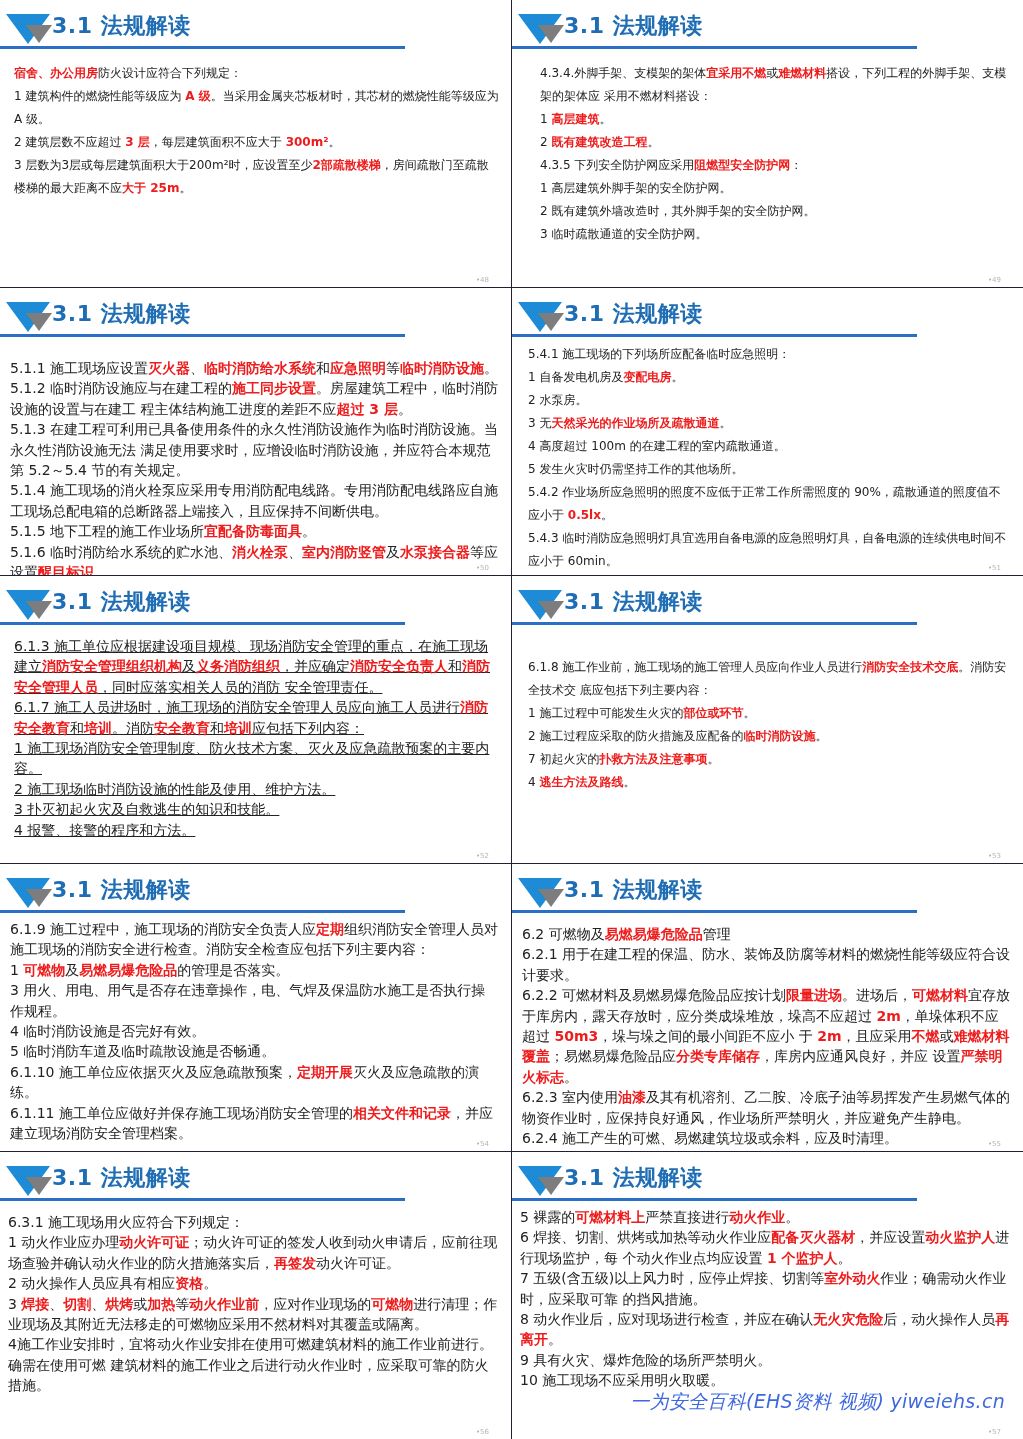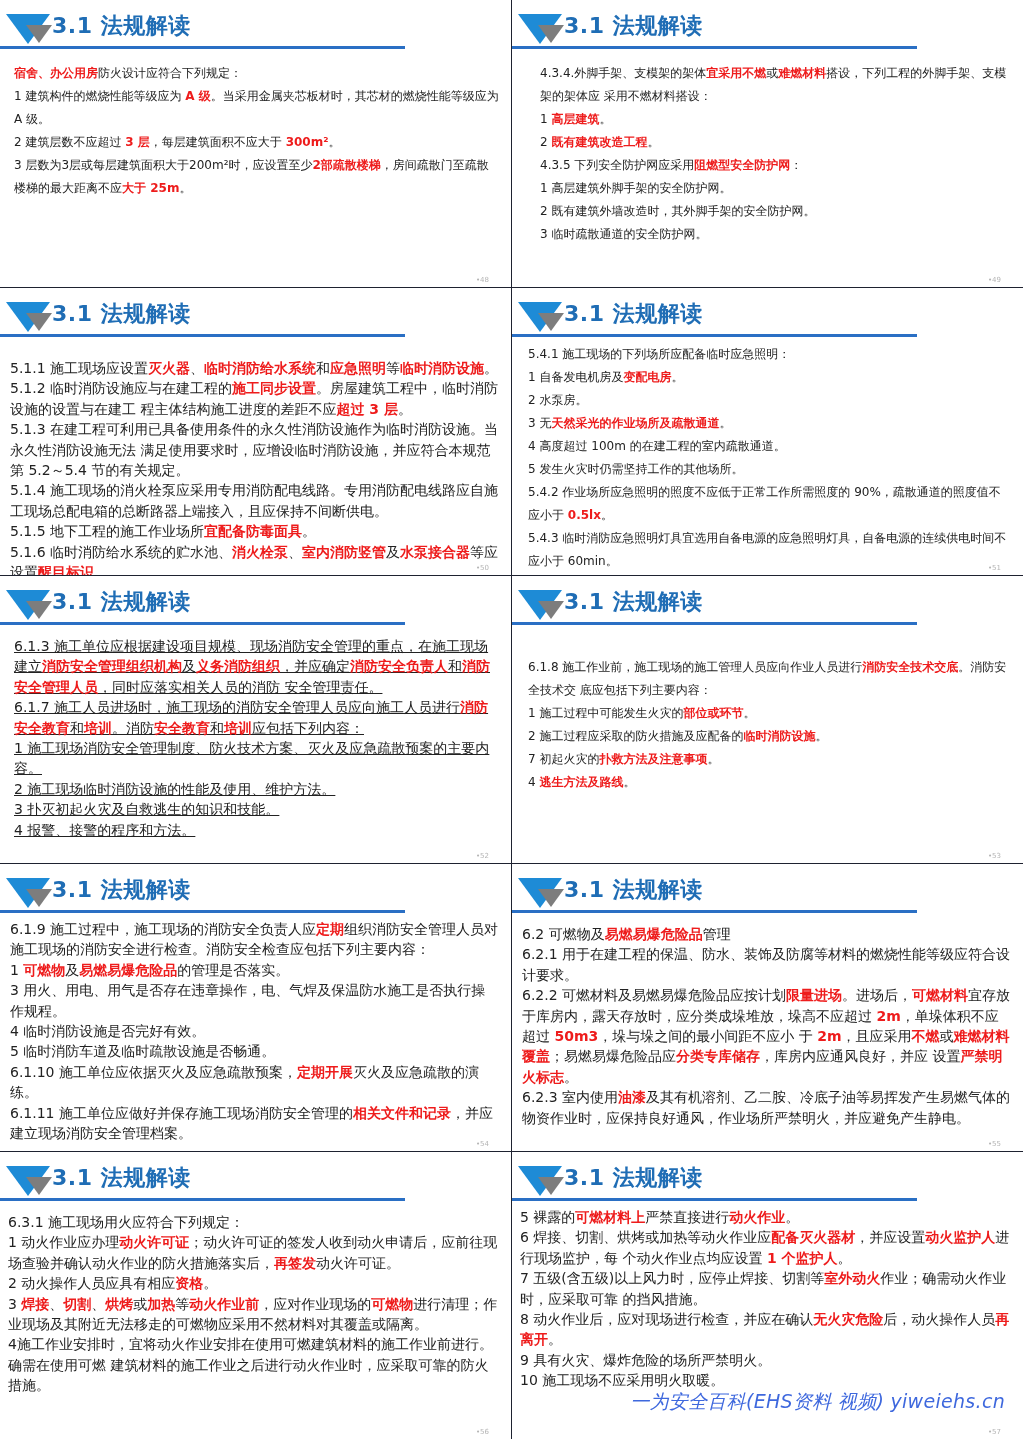--- a/index.html
+++ b/index.html
@@ -157,20 +157,21 @@
         <div class="tri-blue"></div>
         <div class="tri-gray"></div>
         <div class="title">3.1 法规解读</div>
         <div class="rule"></div>
       </div>
       <div class="body small" style="top: 60px; left: 10px;">
         <div class="line"><span>6.2 可燃物及</span><span class="hl">易燃易爆危险品</span><span>管理</span></div>
         <div class="line"><span>6.2.1 用于在建工程的保温、防水、装饰及防腐等材料的燃烧性能等级应符合设计要求。</span></div>
         <div class="line"><span>6.2.2 可燃材料及易燃易爆危险品应按计划</span><span class="hl">限量进场</span><span>。进场后，</span><span class="hl">可燃材料</span><span>宜存放于库房内，露天存放时，应分类成垛堆放，垛高不应超过 </span><span class="hl">2m</span><span>，单垛体积不应超过 </span><span class="hl">50m3</span><span>，垛与垛之间的最小间距不应小 于 </span><span class="hl">2m</span><span>，且应采用</span><span class="hl">不燃</span><span>或</span><span class="hl">难燃材料覆盖</span><span>；易燃易爆危险品应</span><span class="hl">分类专库储存</span><span>，库房内应通风良好，并应 设置</span><span class="hl">严禁明火标志</span><span>。</span></div>
         <div class="line"><span>6.2.3 室内使用</span><span class="hl">油漆</span><span>及其有机溶剂、乙二胺、冷底子油等易挥发产生易燃气体的物资作业时，应保持良好通风，作业场所严禁明火，并应避免产生静电。</span></div>
+        <div class="line"><span>6.2.4 施工产生的可燃、易燃建筑垃圾或余料，应及时清理。</span></div>
       </div>
       <div class="pg">•55</div>
     </div>
   <div class="slide">
       <div class="hdr">
         <div class="tri-blue"></div>
         <div class="tri-gray"></div>
         <div class="title">3.1 法规解读</div>
         <div class="rule"></div>
       </div>

